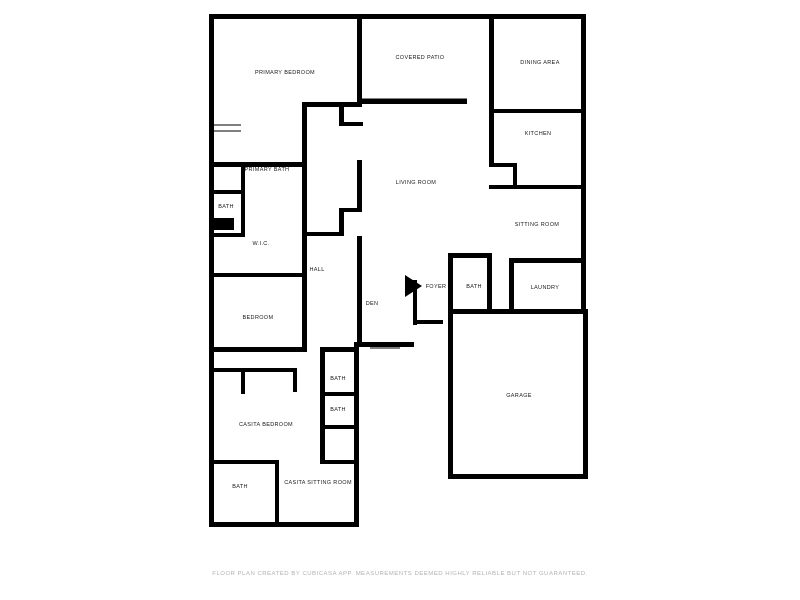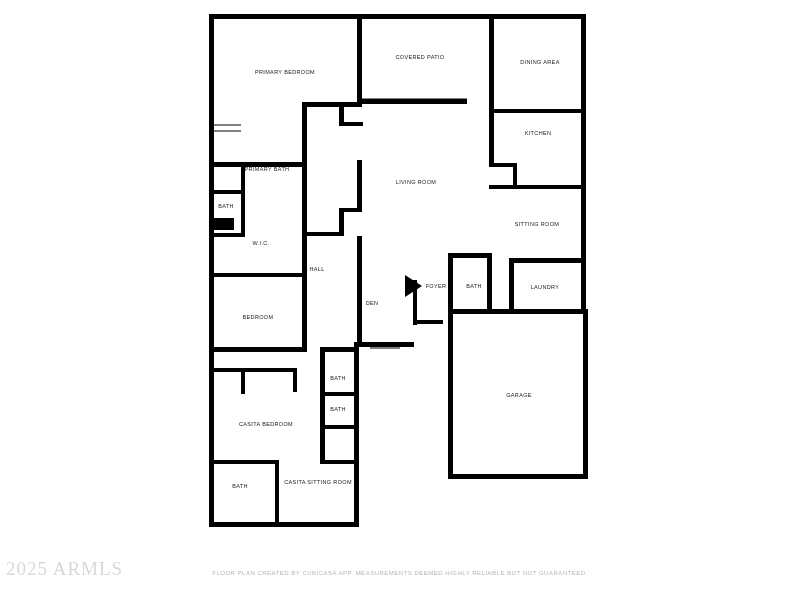--- a/index.html
+++ b/index.html
@@ -154,15 +154,14 @@
       <div class="room-label" style="left: 372px; top: 303px;">DEN</div>
       <div class="room-label" style="left: 258px; top: 317px;">BEDROOM</div>
       <div class="room-label" style="left: 338px; top: 378px;">BATH</div>
       <div class="room-label" style="left: 519px; top: 395px;">GARAGE</div>
       <div class="room-label" style="left: 338px; top: 409px;">BATH</div>
       <div class="room-label" style="left: 266px; top: 424px;">CASITA BEDROOM</div>
       <div class="room-label" style="left: 318px; top: 482px;">CASITA SITTING ROOM</div>
       <div class="room-label" style="left: 240px; top: 486px;">BATH</div>
     </div>
 
-  <div class="watermark">2025 ARMLS</div>
   <div class="footer-note">FLOOR PLAN CREATED BY CUBICASA APP. MEASUREMENTS DEEMED HIGHLY RELIABLE BUT NOT GUARANTEED.</div>
 </div>
 
 </body></html>

